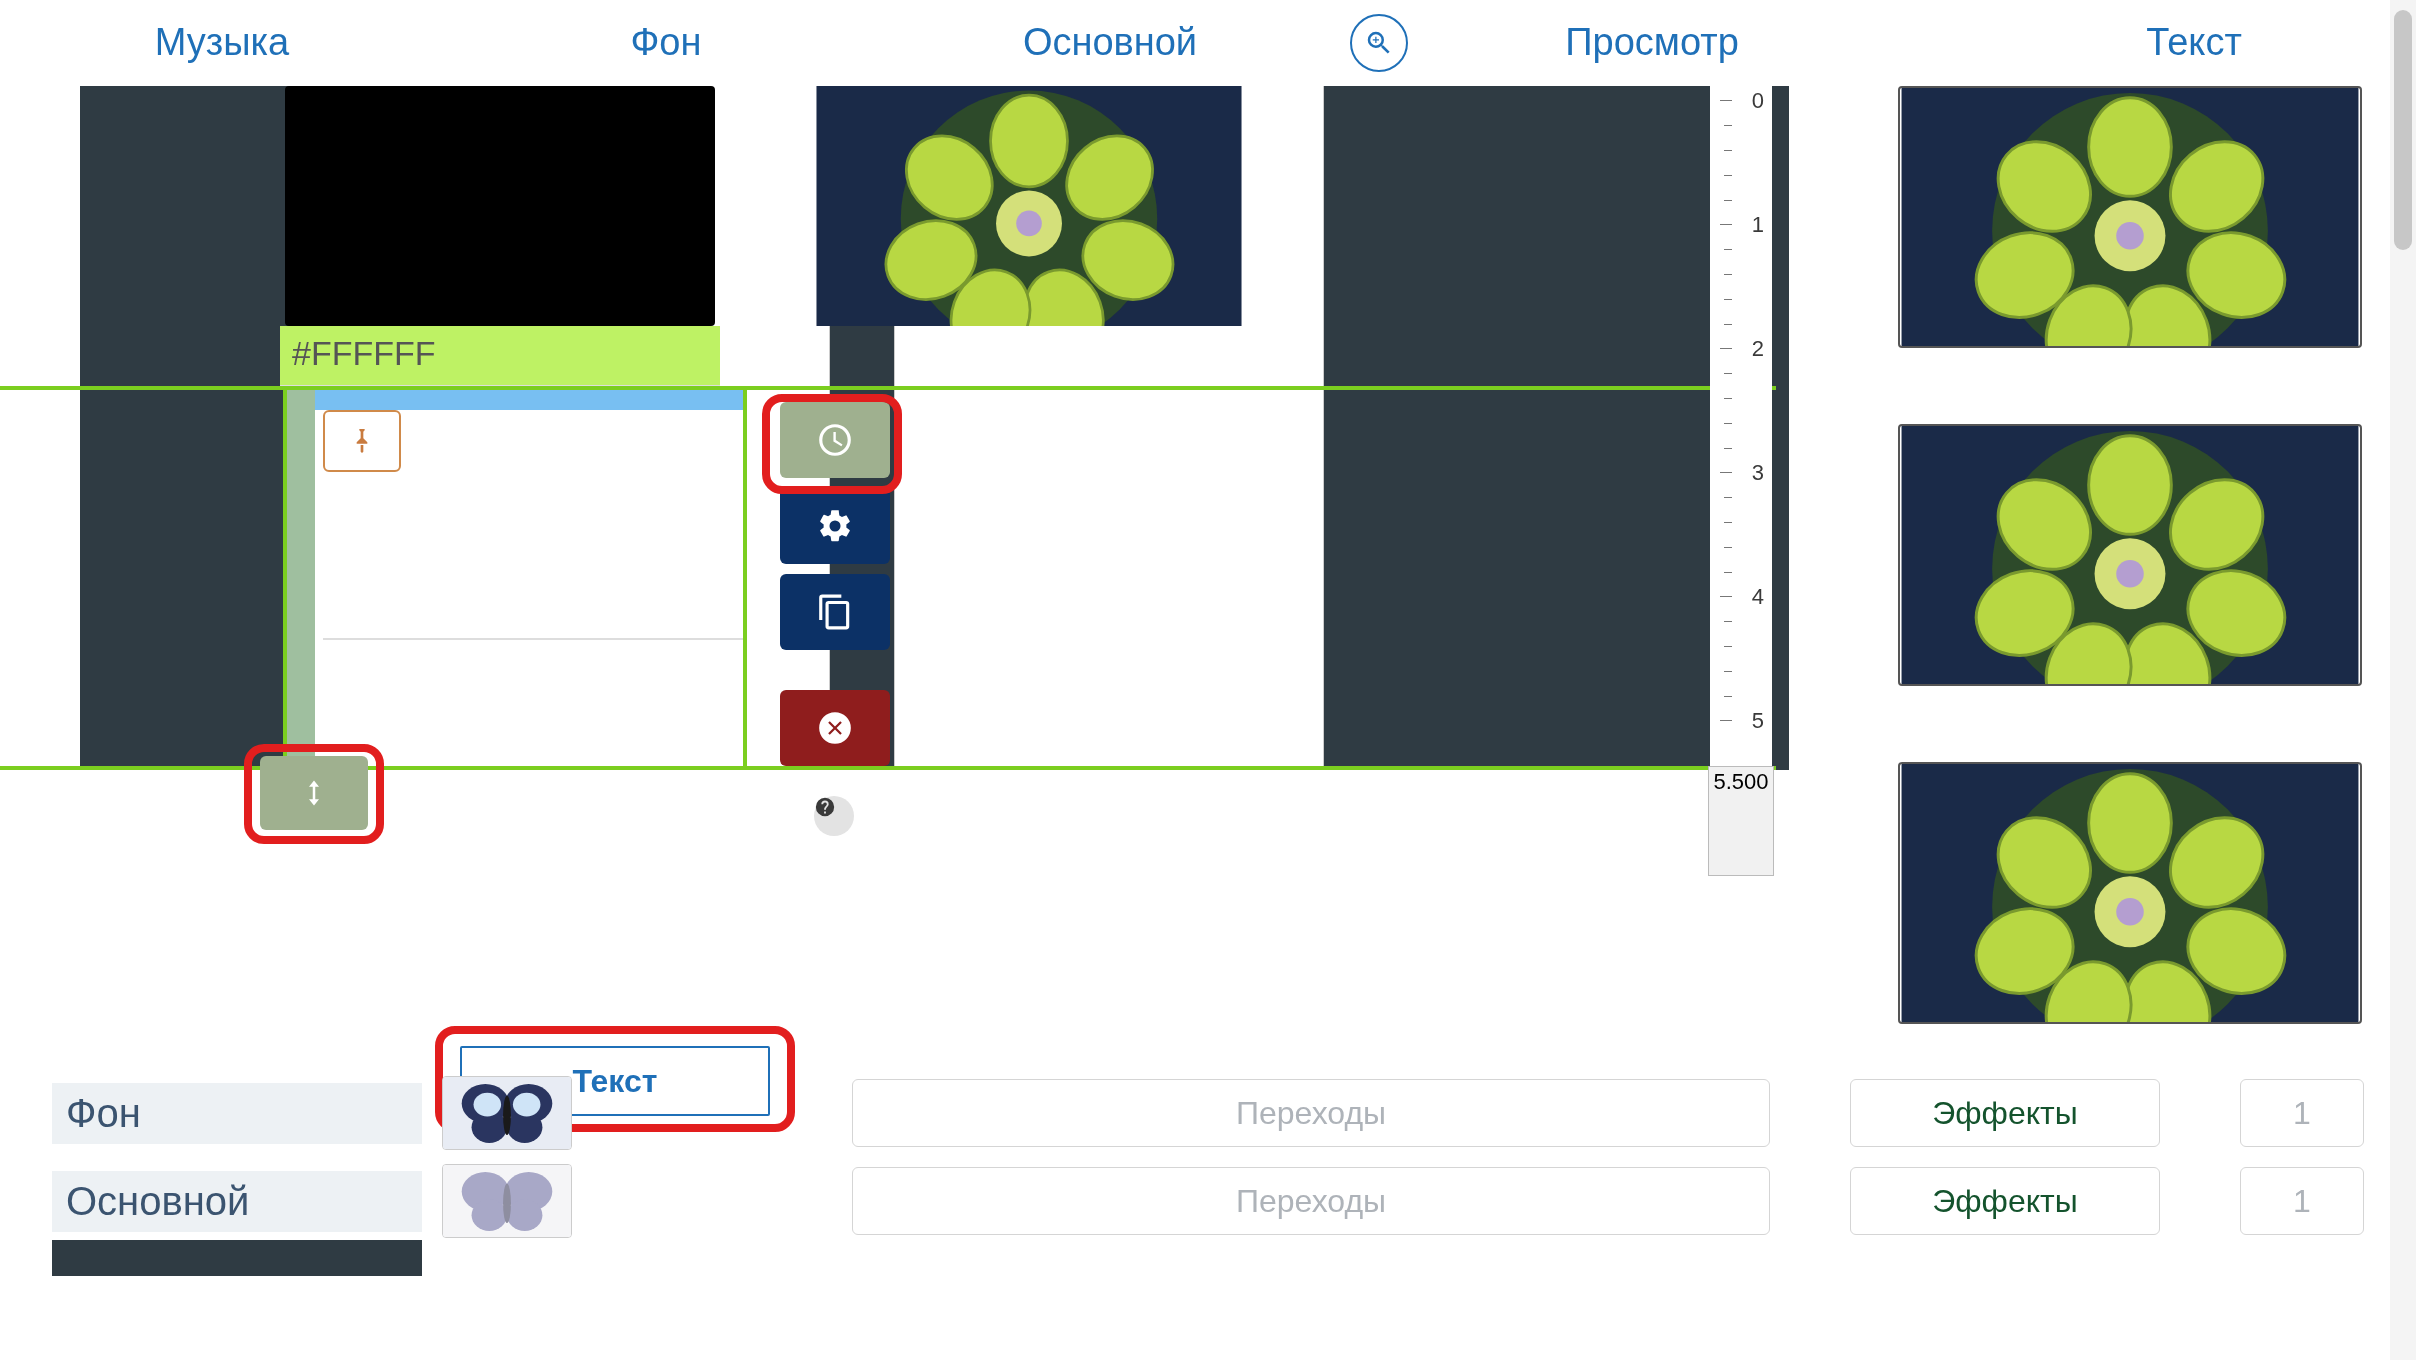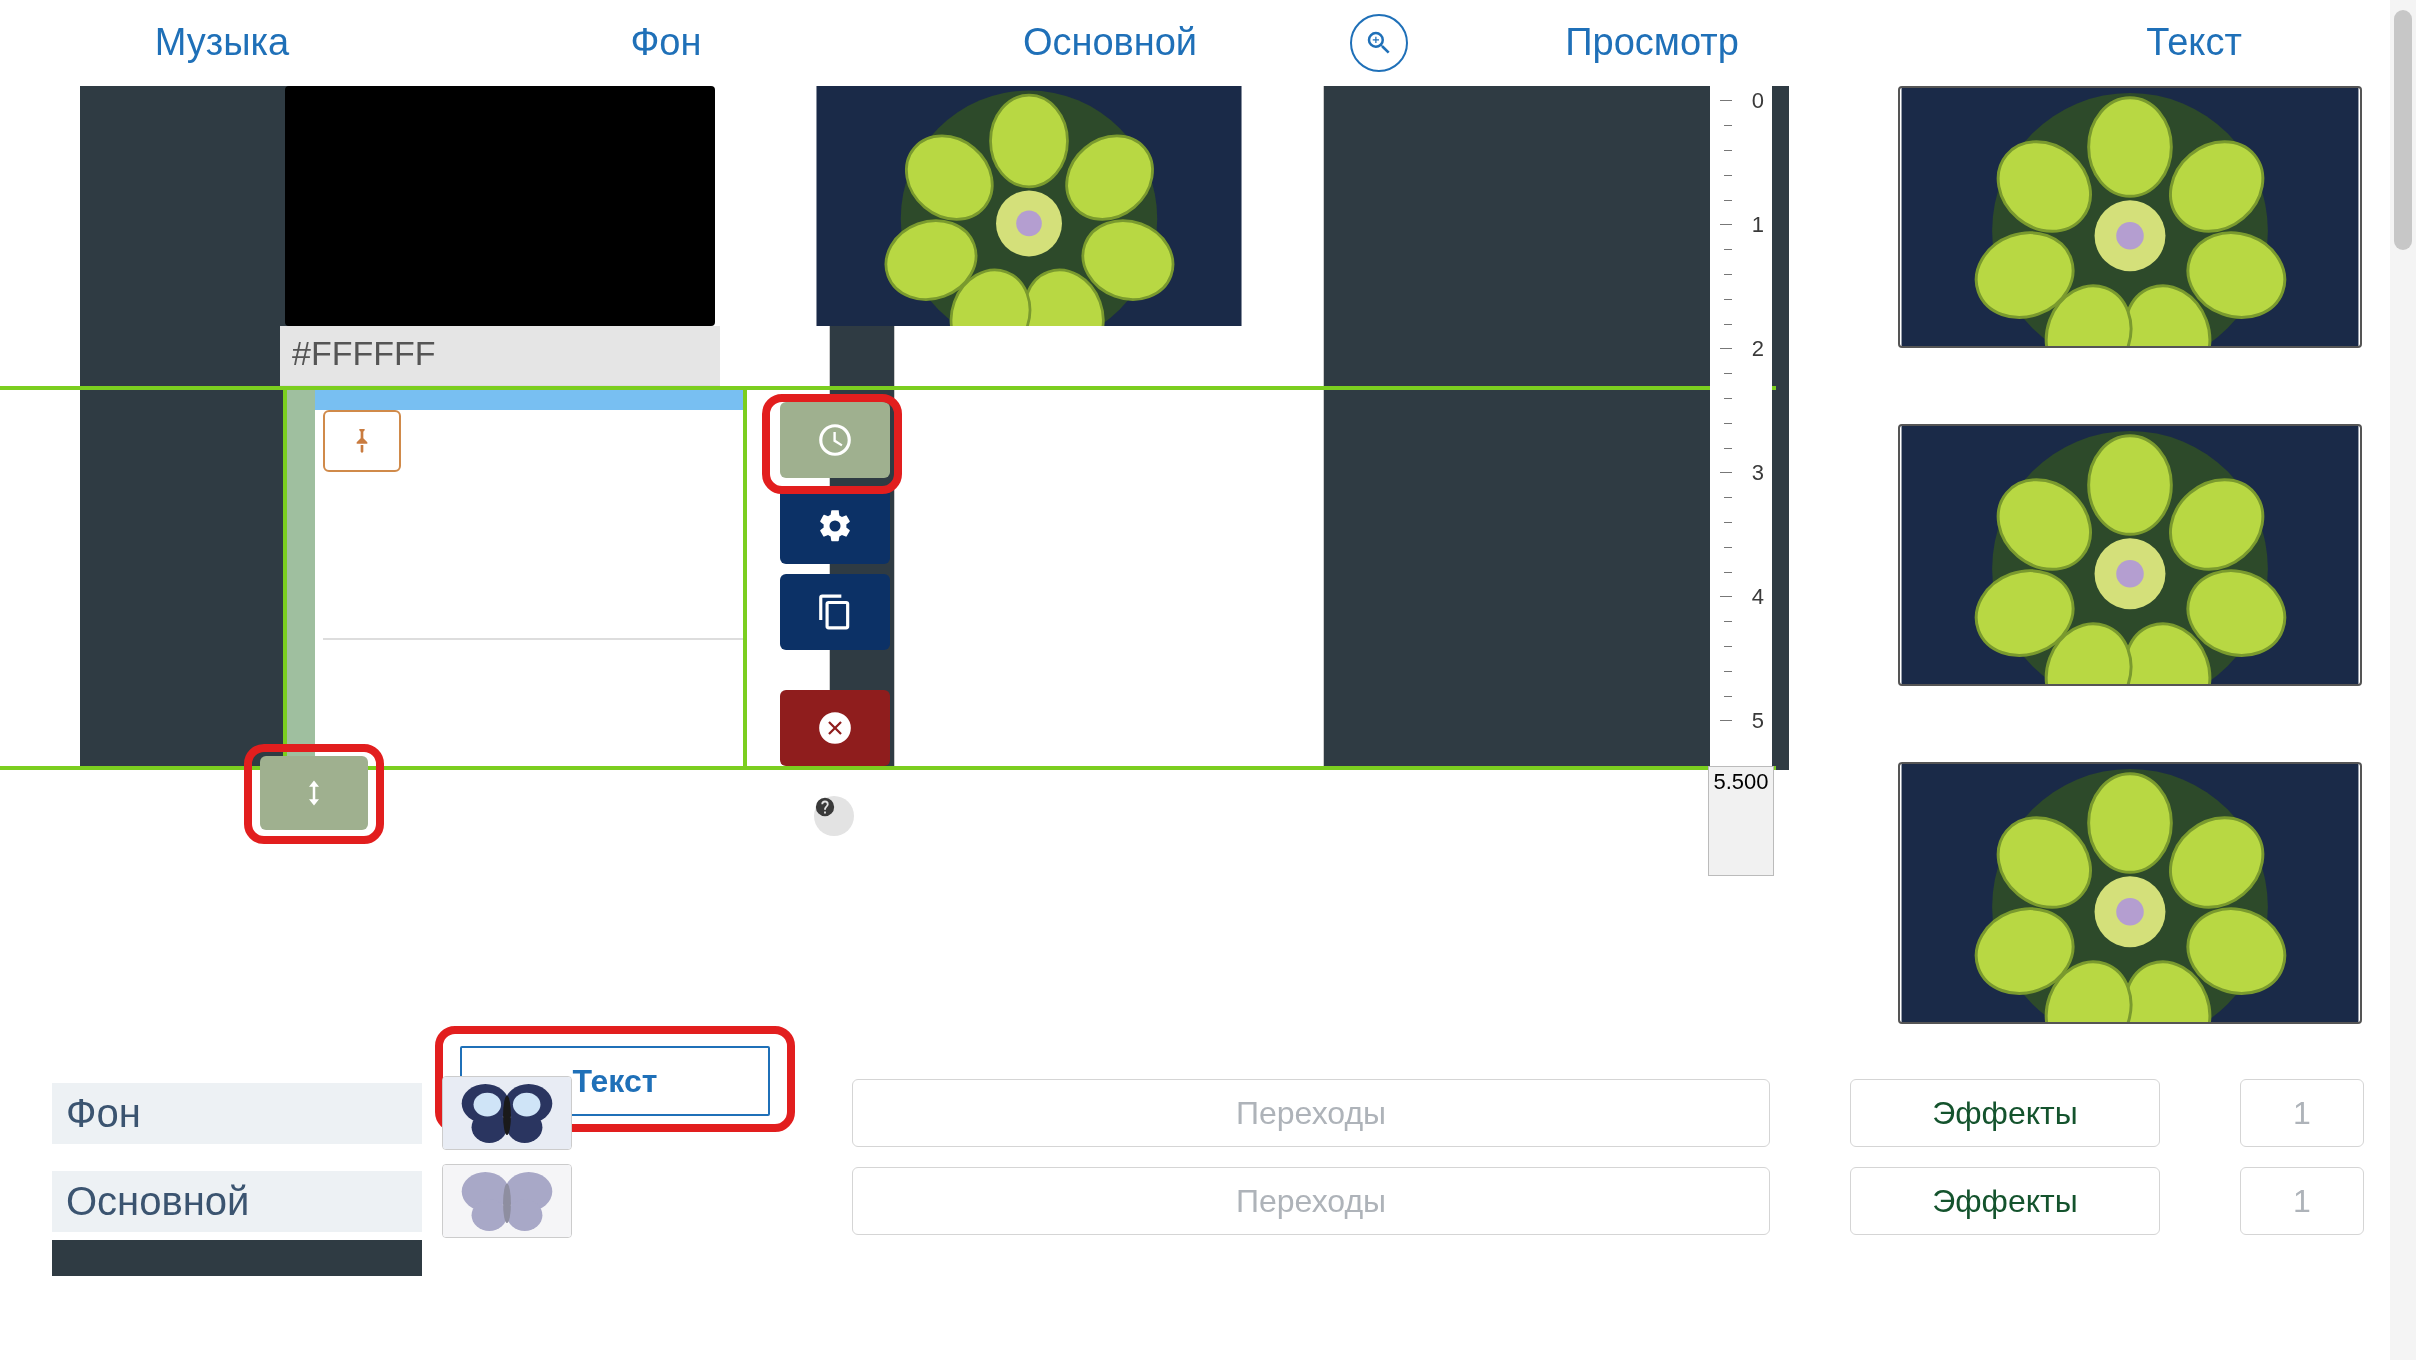--- a/index.html
+++ b/index.html
@@ -31,21 +31,21 @@
   .col3 { left: 750px; width: 64px; } 
   .col4 { left: 814px; width: 430px; } 
   .col5 { left: 1244px; width: 465px; } 
 
   .col2, .col4 { background: #ffffff; }
   .col2 { border-left: 1px solid #ccc; border-right: 1px solid #ccc; }
   .col4 { border-left: 1px solid #ccc; border-right: 1px solid #ccc; }
 
   
   .fon-black { position: absolute; top: 0; left: 285px; width: 430px; height: 240px; background: #000; border-radius: 4px; }
-  .fon-hex { position: absolute; top: 240px; left: 280px; width: 440px; height: 60px; padding: 8px 12px; font-size: 34px; color: #555; background: #e5e5e5; border-bottom: 1px solid #ddd; }
+  .fon-hex { position: absolute; top: 240px; left: 280px; width: 440px; height: 60px; padding: 8px 12px; font-size: 34px; color: #555; background: #bef264; border-bottom: 1px solid #ddd; }
   .fon-body { position: absolute; top: 300px; left: 283px; width: 464px; height: 384px; background: #fff; border: 4px solid #7bce1f; }
   .fon-body .bluebar { position: absolute; top: 0; left: 0; width: 100%; height: 20px; background: #78bff2; }
   .fon-body .graybar { position: absolute; top: 0; left: 0; width: 28px; height: 100%; background: #9fbf9f; }
   .fon-body .pin { position: absolute; top: 20px; left: 36px; width: 78px; height: 62px; border: 2px solid #d08a4a; border-radius: 6px; display:flex;align-items:center;justify-content:center; background:#fff; }
   .fon-body .pin svg { width: 32px; height: 32px; fill:#c97b3f; }
   .fon-body .divider { position:absolute; left:36px; right:0; top: 248px; height:2px; background:#ddd; }
 
   .green-line-top { position:absolute; top: 300px; left: 0; right: 0; height:4px; background:#7bce1f; }
   .green-line-bot { position:absolute; top: 680px; left: 0; right: 0; height:4px; background:#7bce1f; }
 

